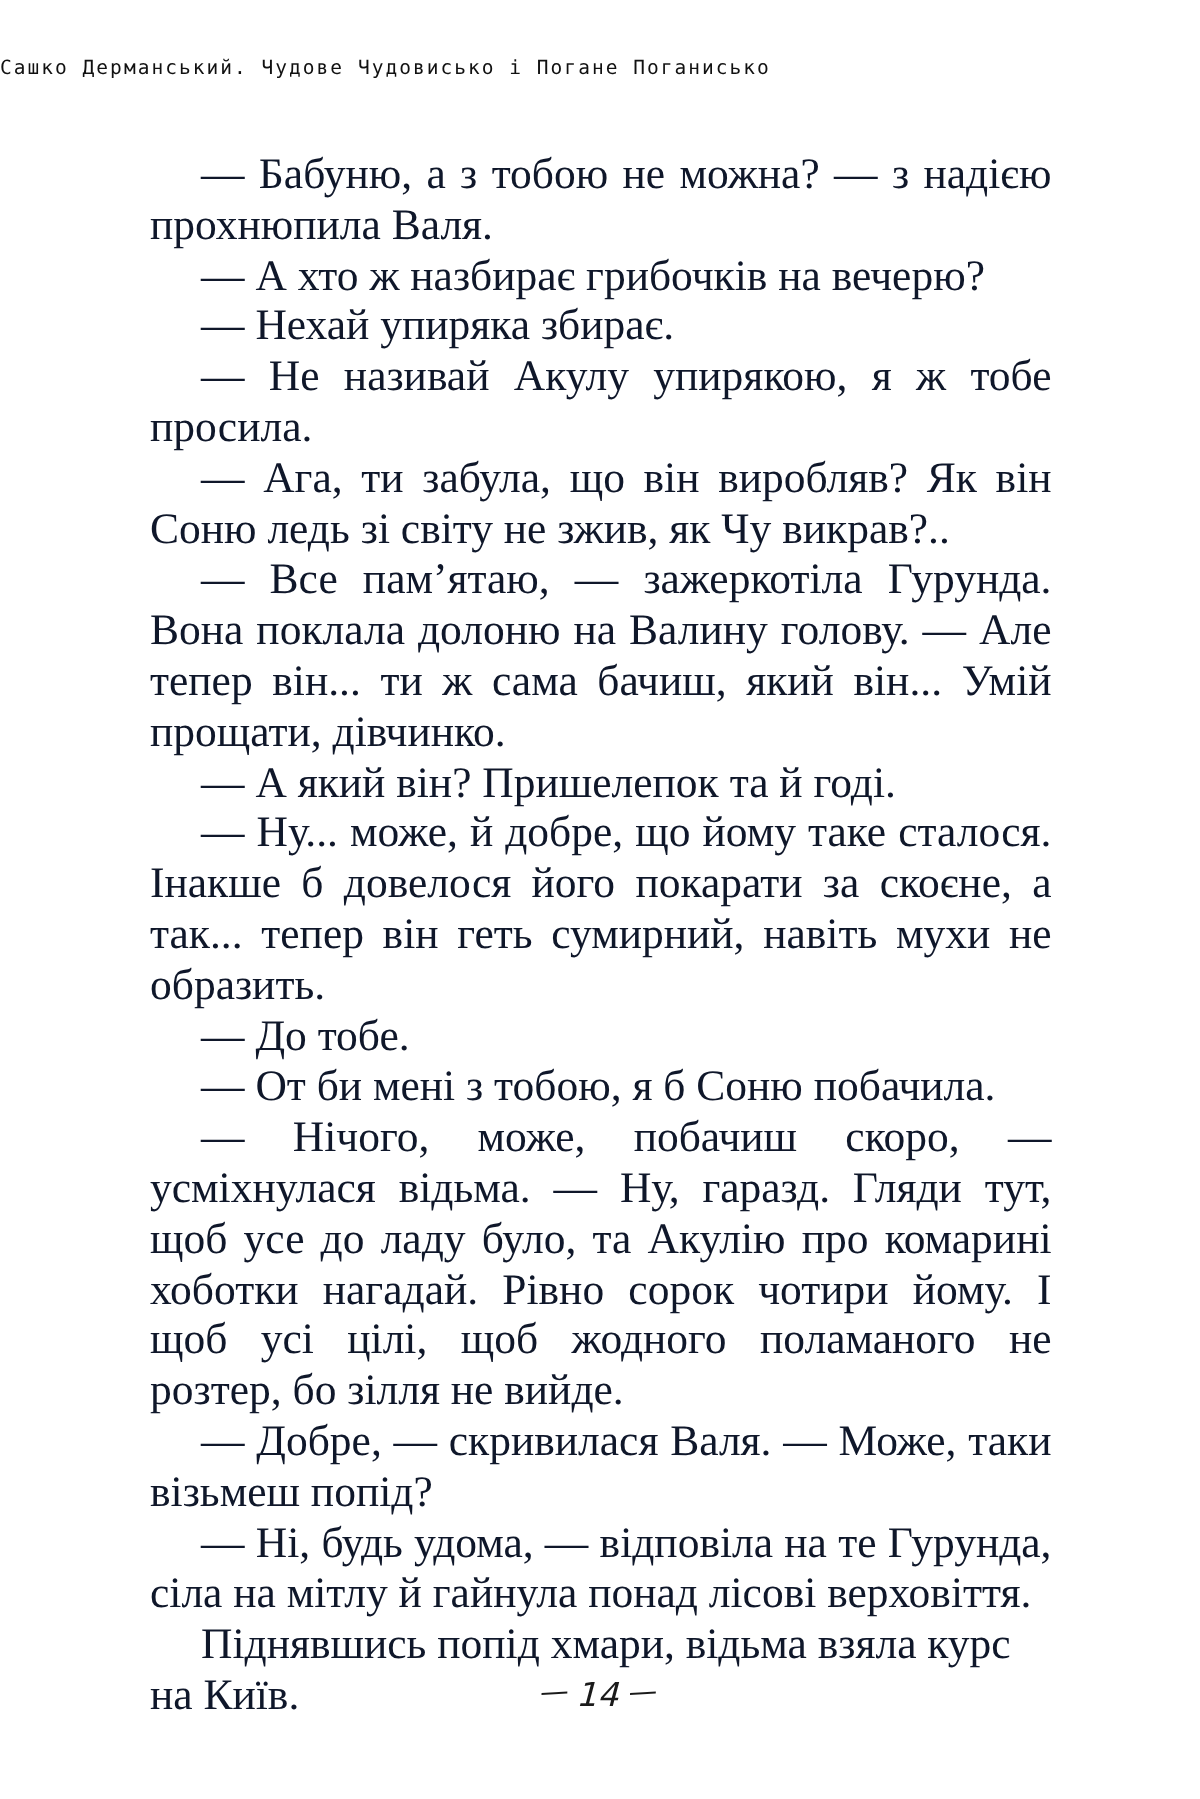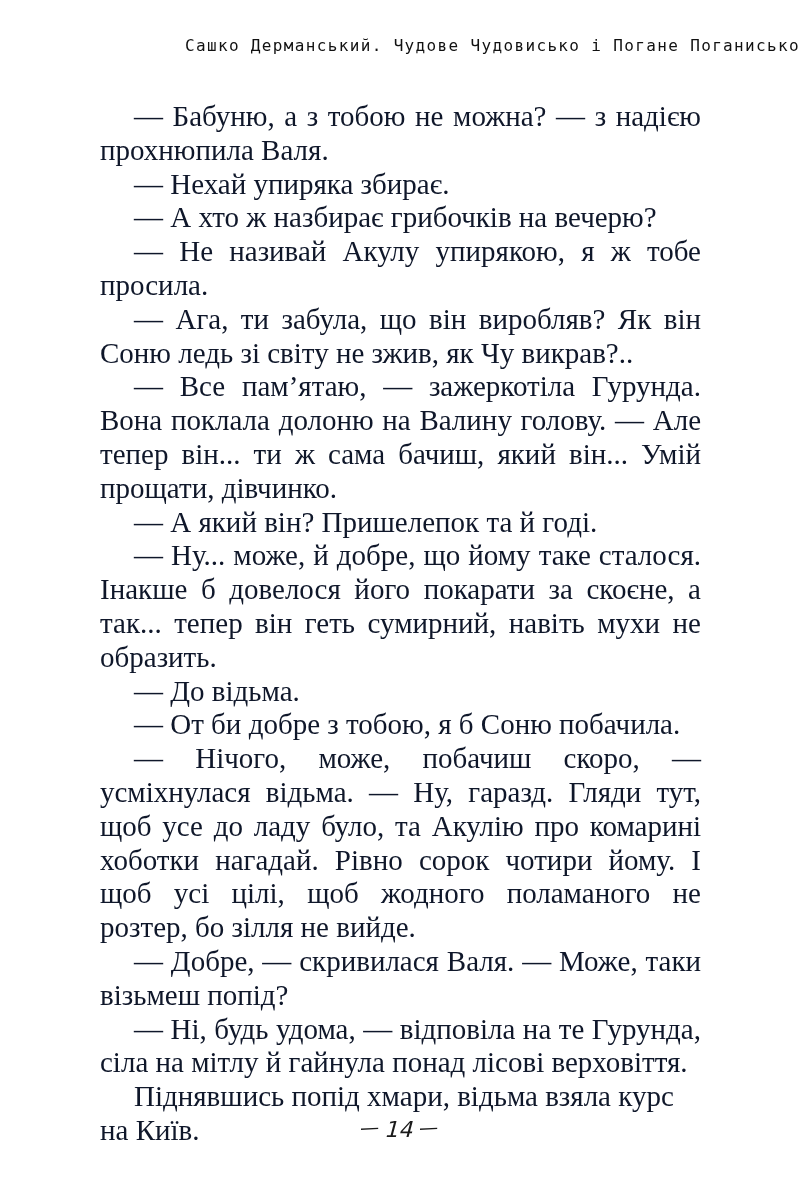--- a/index.html
+++ b/index.html
@@ -18,23 +18,23 @@
     overflow: hidden;
     box-sizing: border-box;
   }
 
   
   .running-head {
     position: absolute;
     left: 0;
     right: 0;
     top: 38px;
-    text-align: right;
+    text-align: left;
     font-family: "DejaVu Sans Mono", "Liberation Mono", monospace;
-    font-size: 16px;
+    font-size: 13px;
     line-height: 16px;
     letter-spacing: 1.35px;
     color: #111111;
     white-space: nowrap;
     font-weight: 400;
   }
 
   
   .text-column {
     position: absolute;
@@ -95,29 +95,29 @@
 </style>
 </head>
 <body>
 
 <div class="page">
 
   <div class="running-head">Сашко Дерманський. Чудове Чудовисько і Погане Поганисько</div>
 
   <div class="text-column">
     <p>— Бабуню, а з тобою не можна? — з надією про­хнюпила Валя.</p>
+    <p>— А хто ж назбирає грибочків на вечерю?</p>
     <p>— Нехай упиряка збирає.</p>
-    <p>— А хто ж назбирає грибочків на вечерю?</p>
     <p>— Не називай Акулу упирякою, я ж тобе просила.</p>
     <p>— Ага, ти забула, що він виробляв? Як він Соню ледь зі світу не зжив, як Чу викрав?..</p>
     <p>— Все пам’ятаю, — зажеркотіла Гурунда. Вона поклала долоню на Валину голову. — Але тепер він... ти ж сама бачиш, який він... Умій прощати, дівчинко.</p>
     <p>— А який він? Пришелепок та й годі.</p>
     <p>— Ну... може, й добре, що йому таке сталося. Інакше б довелося його покарати за скоєне, а так... тепер він геть сумирний, навіть мухи не образить.</p>
-    <p>— До відьма.</p>
-    <p>— От би добре з тобою, я б Соню побачила.</p>
+    <p>— До тобе.</p>
+    <p>— От би мені з тобою, я б Соню побачила.</p>
     <p>— Нічого, може, побачиш скоро, — усміхнулася відьма. — Ну, гаразд. Гляди тут, щоб усе до ладу було, та Акулію про комарині хоботки нагадай. Рівно сорок чотири йому. І щоб усі цілі, щоб жод­ного поламаного не розтер, бо зілля не вийде.</p>
     <p>— Добре, — скривилася Валя. — Може, таки візь­меш попід?</p>
     <p>— Ні, будь удома, — відповіла на те Гурунда, сіла на мітлу й гайнула понад лісові верховіття.</p>
     <p>Піднявшись попід хмари, відьма взяла курс на Київ.</p>
   </div>
 
   <div class="folio">
     <span class="folio-dash">—</span><span class="folio-number">14</span><span class="folio-dash">—</span>
   </div>
 

